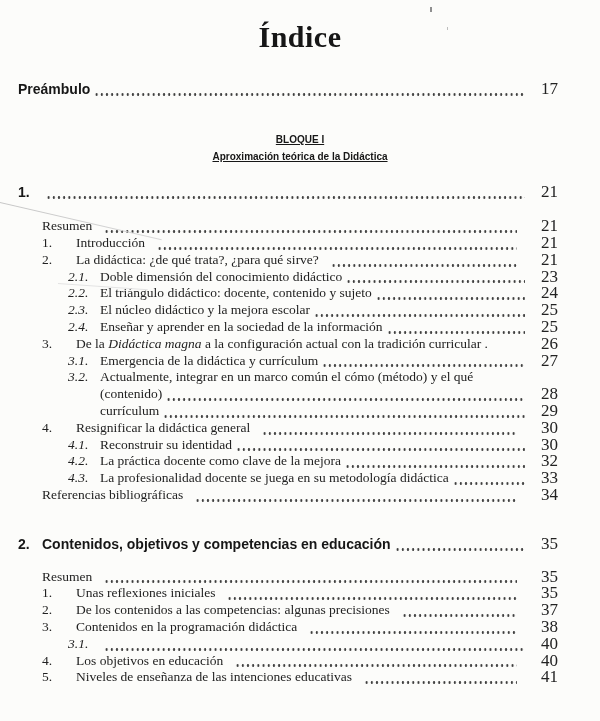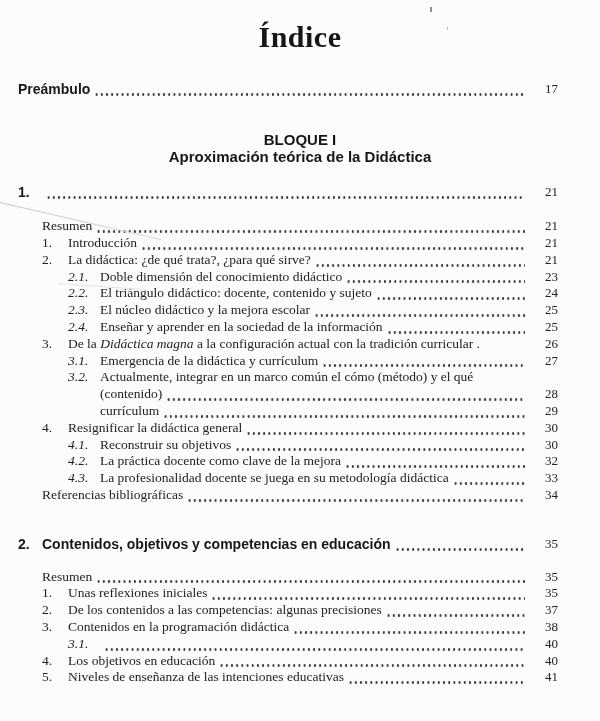--- a/index.html
+++ b/index.html
@@ -43,29 +43,30 @@
   .row.entry { font-family: "Liberation Serif", serif; color: #222; }
   .row.chapter {
     font-family: "Liberation Sans", sans-serif;
     font-weight: 700;
     font-size: 14px;
     color: #171717;
   }
   .row.center {
     font-family: "Liberation Sans", sans-serif;
     font-weight: 700;
-    font-size: 15px;
+    font-size: 10px;
     color: #171717;
     justify-content: center;
     margin-right: -24px;
+    text-decoration: underline;
   }
   .num { flex-shrink: 0; }
   .ind0 { padding-left: 0; }
   .ind0 .num { width: 24px; }
-  .ind1 { padding-left: 24px; }
+  .ind1 { padding-left: 24px; gap: 8px; }
   .ind1 .num { width: 26px; }
   .ind2 { padding-left: 50px; }
   .ind2 .num { width: 32px; font-style: italic; }
   .ind3 { padding-left: 82px; }
   .txt em { font-style: italic; }
   .leader {
     flex: 1;
     min-width: 8px;
     align-self: flex-end;
     height: 5px;
@@ -76,21 +77,21 @@
     background-size: 5.2px 3px;
     background-repeat: repeat-x;
     background-position: 0 100%;
   }
   .pg {
     flex-shrink: 0;
     width: 30px;
     text-align: right;
     font-family: "Liberation Serif", serif;
     font-weight: 400;
-    font-size: 13px;
+    font-size: 17px;
     color: #222;
   }
   
   .artifact { position: absolute; pointer-events: none; }
   .art-line-1 {
     left: 0; top: 202px; width: 166px; height: 1px;
     background: linear-gradient(to right, #c6c6c6, #d9d9d9);
     transform: rotate(13deg);
     transform-origin: left top;
   }
@@ -193,21 +194,21 @@
         <span class="pg">29</span>
       </div>
       <div class="row entry ind1">
         <span class="num">4.</span>
         <span class="txt"><span>Resignificar la didáctica general</span></span>
         <span class="leader dots"></span>
         <span class="pg">30</span>
       </div>
       <div class="row entry ind2">
         <span class="num">4.1.</span>
-        <span class="txt"><span>Reconstruir su objetivos</span></span>
+        <span class="txt"><span>Reconstruir su identidad</span></span>
         <span class="leader dots"></span>
         <span class="pg">30</span>
       </div>
       <div class="row entry ind2">
         <span class="num">4.2.</span>
         <span class="txt"><span>La práctica docente como clave de la mejora</span></span>
         <span class="leader dots"></span>
         <span class="pg">32</span>
       </div>
       <div class="row entry ind2">

